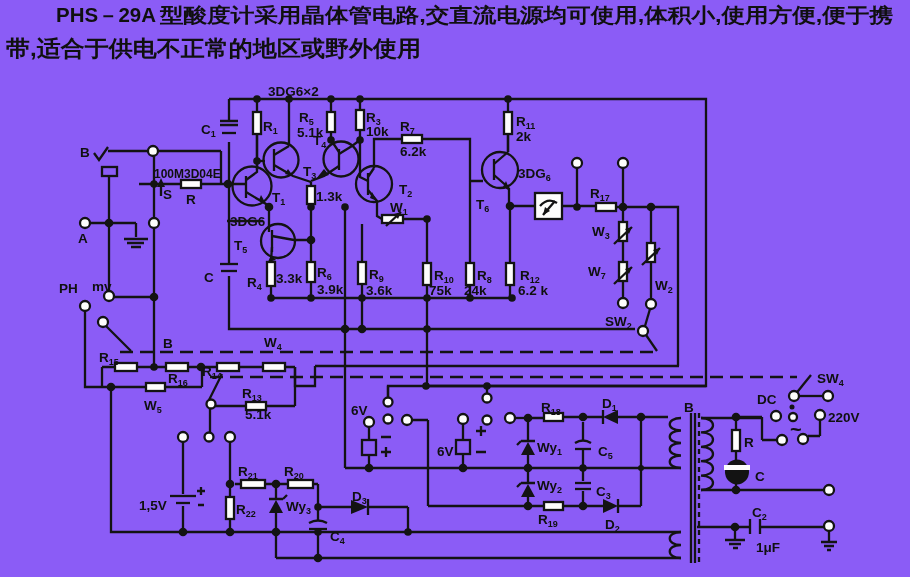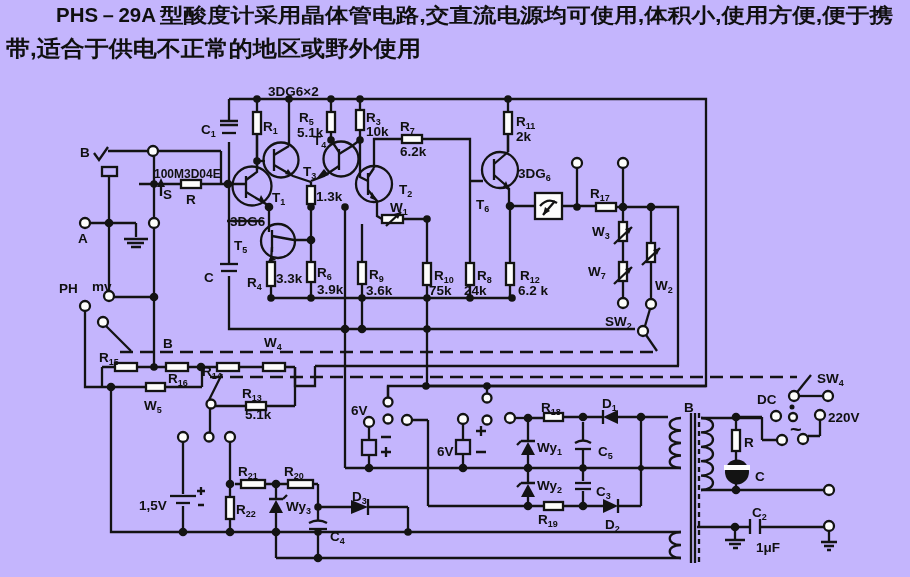--- a/index.html
+++ b/index.html
@@ -1,16 +1,16 @@
 <!DOCTYPE html>
 <html><head>
 <meta charset="utf-8">
 <style>
 html,body{margin:0;padding:0;background:#fff;}
-#page{position:relative;width:910px;height:577px;background:#c4b5fd;overflow:hidden;}
+#page{position:relative;width:910px;height:577px;background:#8b5cf6;overflow:hidden;}
 svg{position:absolute;top:0;left:0;}
 text{font-family:"Liberation Sans",sans-serif;fill:#101010;}
 .lbl{font-size:13.5px;font-weight:bold;}
 .sub{font-size:9px;font-weight:bold;}
 path,line,rect,circle,polyline{stroke:#131313;stroke-width:2.3;fill:none;}
 g.dot circle, circle.dot{fill:#131313!important;stroke:none!important;}
 .fil{fill:#131313;stroke:none;}
 .oc{fill:#fdfdfc;stroke:#131313;}
 rect.res{fill:#fdfdfc;}
 </style>

